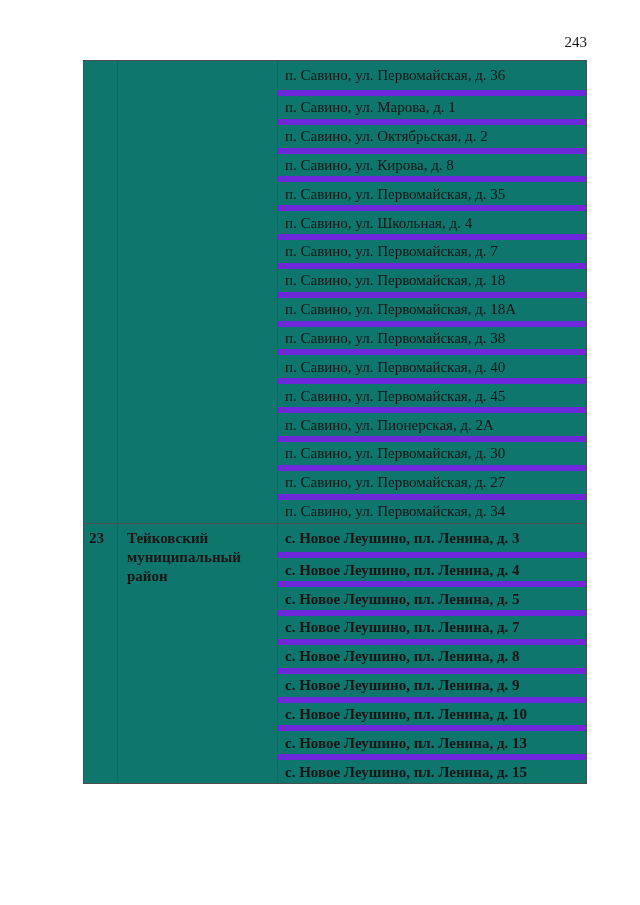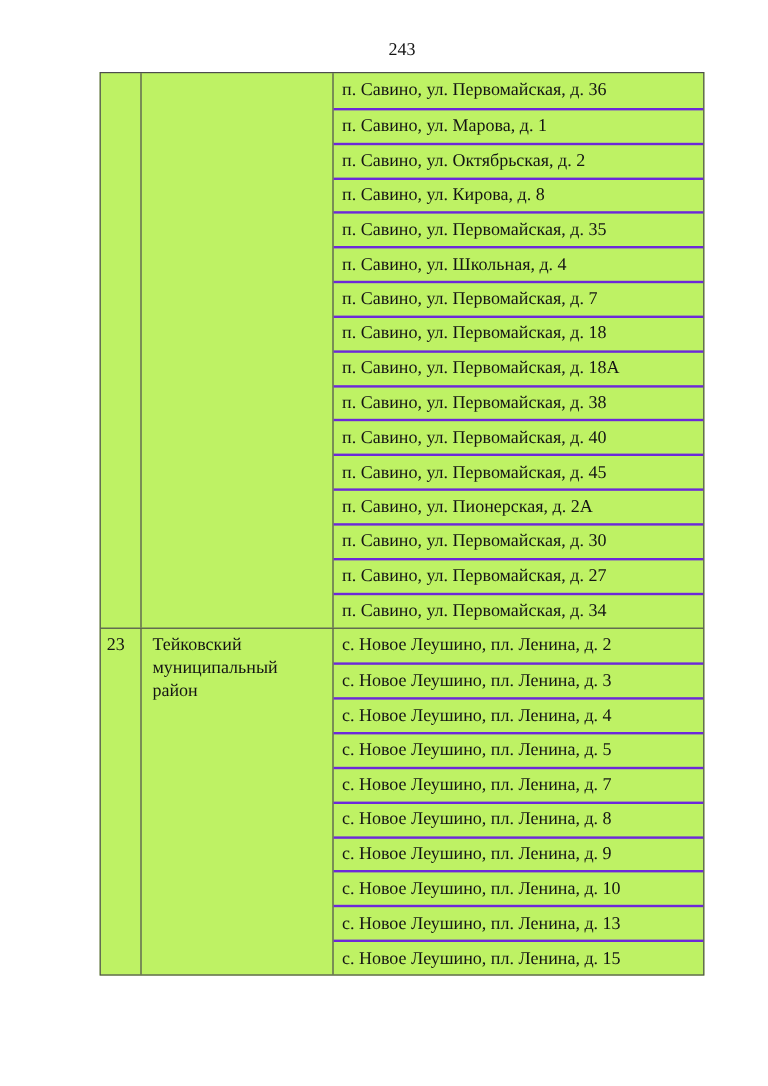--- a/index.html
+++ b/index.html
@@ -13,39 +13,40 @@
     position: relative;
     font-family: "Liberation Serif", "DejaVu Serif", serif;
     color: #141414;
     overflow: hidden;
   }
   .page-number {
     position: absolute;
     top: 33px;
     left: 83px;
     width: 504px;
-    text-align: center;
+    text-align: right;
     font-size: 15px;
     line-height: 18px;
   }
   .doc-table {
     position: absolute;
     left: 83px;
     top: 60px;
     width: 504px;
     border: 1px solid #4d4d4d;
     box-sizing: border-box;
-    background: #bef264;
+    background: #0f766e;
   }
   .table-section {
     display: flex;
     align-items: stretch;
   }
   .table-section + .table-section {
     border-top: 1px solid #4d4d4d;
+    font-weight: bold;
   }
   .col-num {
     width: 34px;
     flex: 0 0 34px;
     border-right: 1px solid #4d4d4d;
     box-sizing: border-box;
     font-size: 15px;
     line-height: 19px;
     padding: 5px 2px 0 5px;
   }
@@ -69,21 +70,21 @@
     box-sizing: border-box;
     display: flex;
     align-items: center;
     padding-left: 7px;
     font-size: 15px;
     line-height: 18px;
     white-space: nowrap;
     overflow: hidden;
   }
   .addr-row + .addr-row {
-    border-top: 2px solid #6d28d9;
+    border-top: 6px solid #6d28d9;
   }
 </style>
 </head>
 <body>
 
 <div class="page-number">243</div>
 
 <div class="doc-table">
     <div class="table-section">
       <div class="col-num"></div>
@@ -104,21 +105,20 @@
         <div class="addr-row">п. Савино, ул. Пионерская, д. 2А</div>
         <div class="addr-row">п. Савино, ул. Первомайская, д. 30</div>
         <div class="addr-row">п. Савино, ул. Первомайская, д. 27</div>
         <div class="addr-row">п. Савино, ул. Первомайская, д. 34</div>
       </div>
     </div>
     <div class="table-section">
       <div class="col-num">23</div>
       <div class="col-district">Тейковский муниципальный район</div>
       <div class="col-addr">
-        <div class="addr-row">с. Новое Леушино, пл. Ленина, д. 2</div>
         <div class="addr-row">с. Новое Леушино, пл. Ленина, д. 3</div>
         <div class="addr-row">с. Новое Леушино, пл. Ленина, д. 4</div>
         <div class="addr-row">с. Новое Леушино, пл. Ленина, д. 5</div>
         <div class="addr-row">с. Новое Леушино, пл. Ленина, д. 7</div>
         <div class="addr-row">с. Новое Леушино, пл. Ленина, д. 8</div>
         <div class="addr-row">с. Новое Леушино, пл. Ленина, д. 9</div>
         <div class="addr-row">с. Новое Леушино, пл. Ленина, д. 10</div>
         <div class="addr-row">с. Новое Леушино, пл. Ленина, д. 13</div>
         <div class="addr-row">с. Новое Леушино, пл. Ленина, д. 15</div>
       </div>

